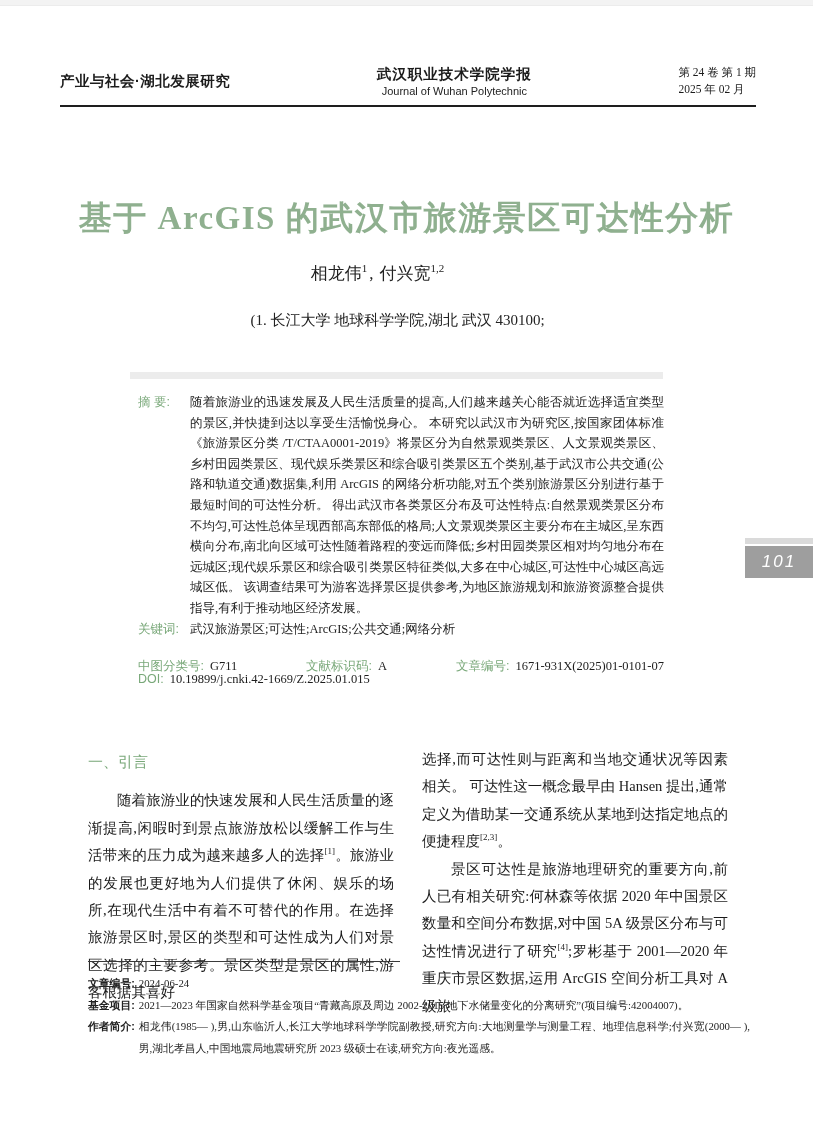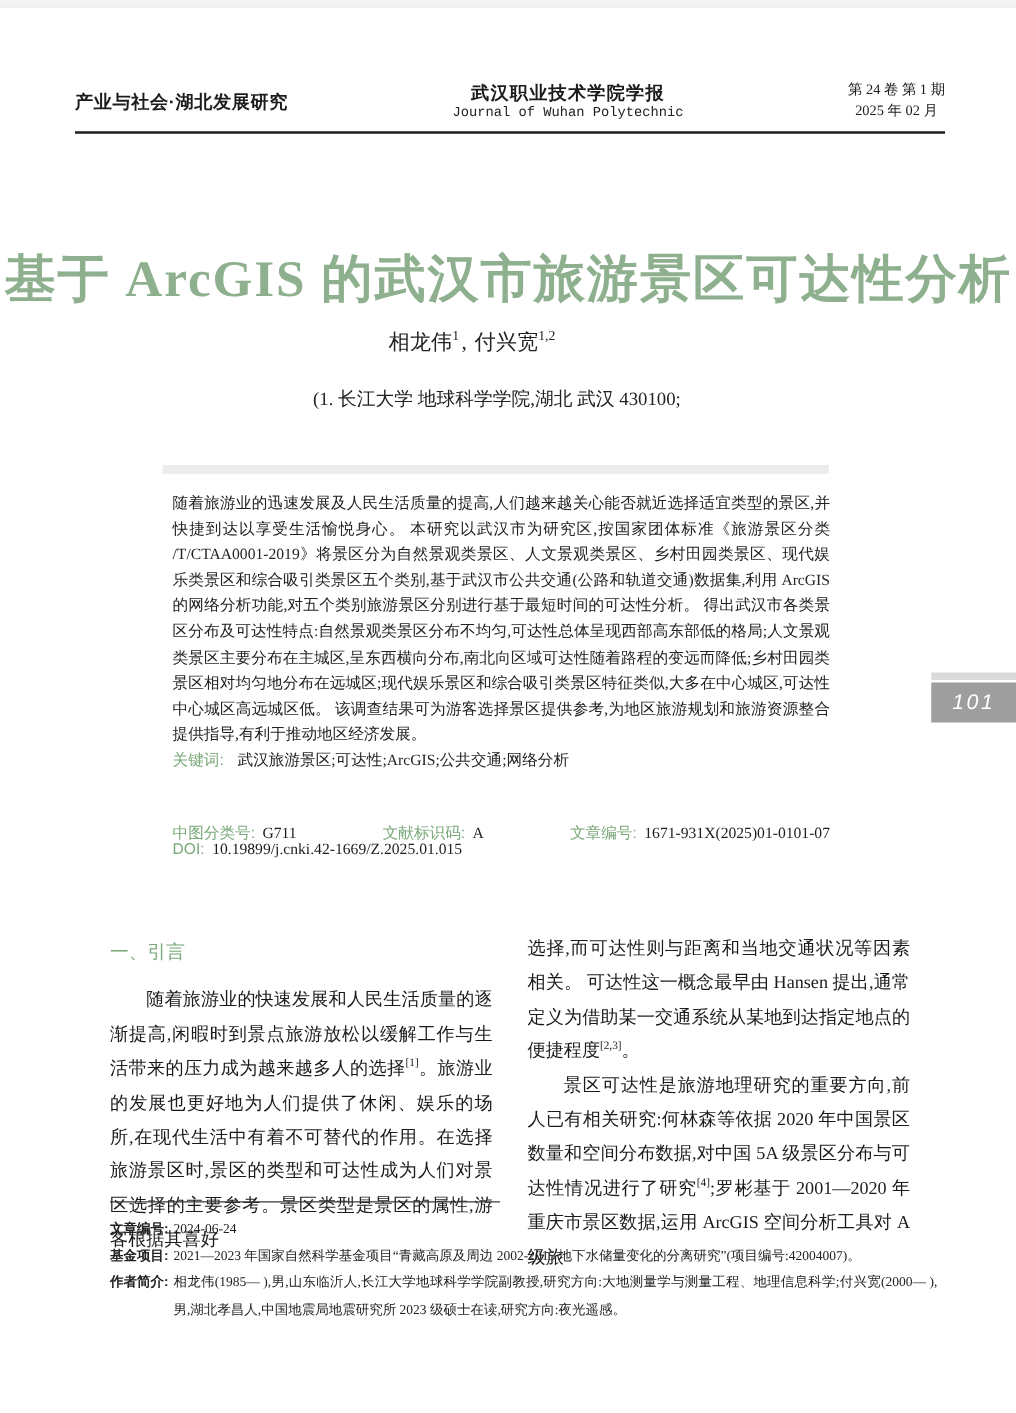--- a/index.html
+++ b/index.html
@@ -14,27 +14,27 @@
 
   
   .header{
     position:absolute;top:64px;left:60px;width:696px;
     display:flex;justify-content:space-between;align-items:center;
     border-bottom:2.5px solid #1e1e1e;padding-bottom:7px;gap:10px;
   }
   .header-left{font-family:"Liberation Sans","DejaVu Sans",sans-serif;font-weight:bold;font-size:14.5px;letter-spacing:0.5px;}
   .header-center{text-align:center;}
   .header-center .cn{font-family:Liberation Mono, monospace;font-weight:bold;font-size:14.5px;letter-spacing:1px;}
-  .header-center .en{font-family:Liberation Mono, monospace;font-size:11px;color:#222;margin-top:1px;}
-  .header-right{text-align:center;font-size:11.5px;line-height:17px;}
+  .header-center .en{font-family:Liberation Sans, sans-serif;font-size:11px;color:#222;margin-top:1px;}
+  .header-right{text-align:left;font-size:11.5px;line-height:17px;}
 
   
   .article-title{
     position:absolute;top:196px;left:0;width:813px;text-align:center;
-    font-size:41px;font-weight:bold;color:#8fb08f;letter-spacing:1.5px;
+    font-size:33px;font-weight:bold;color:#8fb08f;letter-spacing:1.5px;
   }
   .authors{position:absolute;top:262px;left:0;width:755px;text-align:center;font-size:17px;color:#222;}
   .authors sup{font-size:11px;}
   .author-sep{margin:0 6px 0 2px;}
   .affiliations{position:absolute;top:306px;left:0;width:795px;text-align:center;font-size:15px;line-height:28px;color:#222;}
 
   
   .gray-bar{position:absolute;top:372px;left:130px;width:533px;height:7px;background:#ececec;}
   .abstract-block{position:absolute;top:392px;left:138px;width:526px;font-size:12.5px;line-height:20.6px;}
   .ab-row{display:flex;}
@@ -102,20 +102,21 @@
 </div>
 
 <div class="affiliations">
   <div>(1. 长江大学 地球科学学院,湖北 武汉 430100;</div>
 </div>
 
 <div class="gray-bar"></div>
 
 <div class="abstract-block">
   <div class="ab-row">
+    <span class="ab-label">摘 要:</span>
     <span class="ab-text">随着旅游业的迅速发展及人民生活质量的提高,人们越来越关心能否就近选择适宜类型的景区,并快捷到达以享受生活愉悦身心。 本研究以武汉市为研究区,按国家团体标准《旅游景区分类 /T/CTAA0001-2019》将景区分为自然景观类景区、人文景观类景区、乡村田园类景区、现代娱乐类景区和综合吸引类景区五个类别,基于武汉市公共交通(公路和轨道交通)数据集,利用 ArcGIS 的网络分析功能,对五个类别旅游景区分别进行基于最短时间的可达性分析。 得出武汉市各类景区分布及可达性特点:自然景观类景区分布不均匀,可达性总体呈现西部高东部低的格局;人文景观类景区主要分布在主城区,呈东西横向分布,南北向区域可达性随着路程的变远而降低;乡村田园类景区相对均匀地分布在远城区;现代娱乐景区和综合吸引类景区特征类似,大多在中心城区,可达性中心城区高远城区低。 该调查结果可为游客选择景区提供参考,为地区旅游规划和旅游资源整合提供指导,有利于推动地区经济发展。</span>
   </div>
   <div class="ab-row">
     <span class="ab-label">关键词:</span>
     <span class="ab-text">武汉旅游景区;可达性;ArcGIS;公共交通;网络分析</span>
   </div>
 </div>
 
 <div class="meta-row">
   <span>

